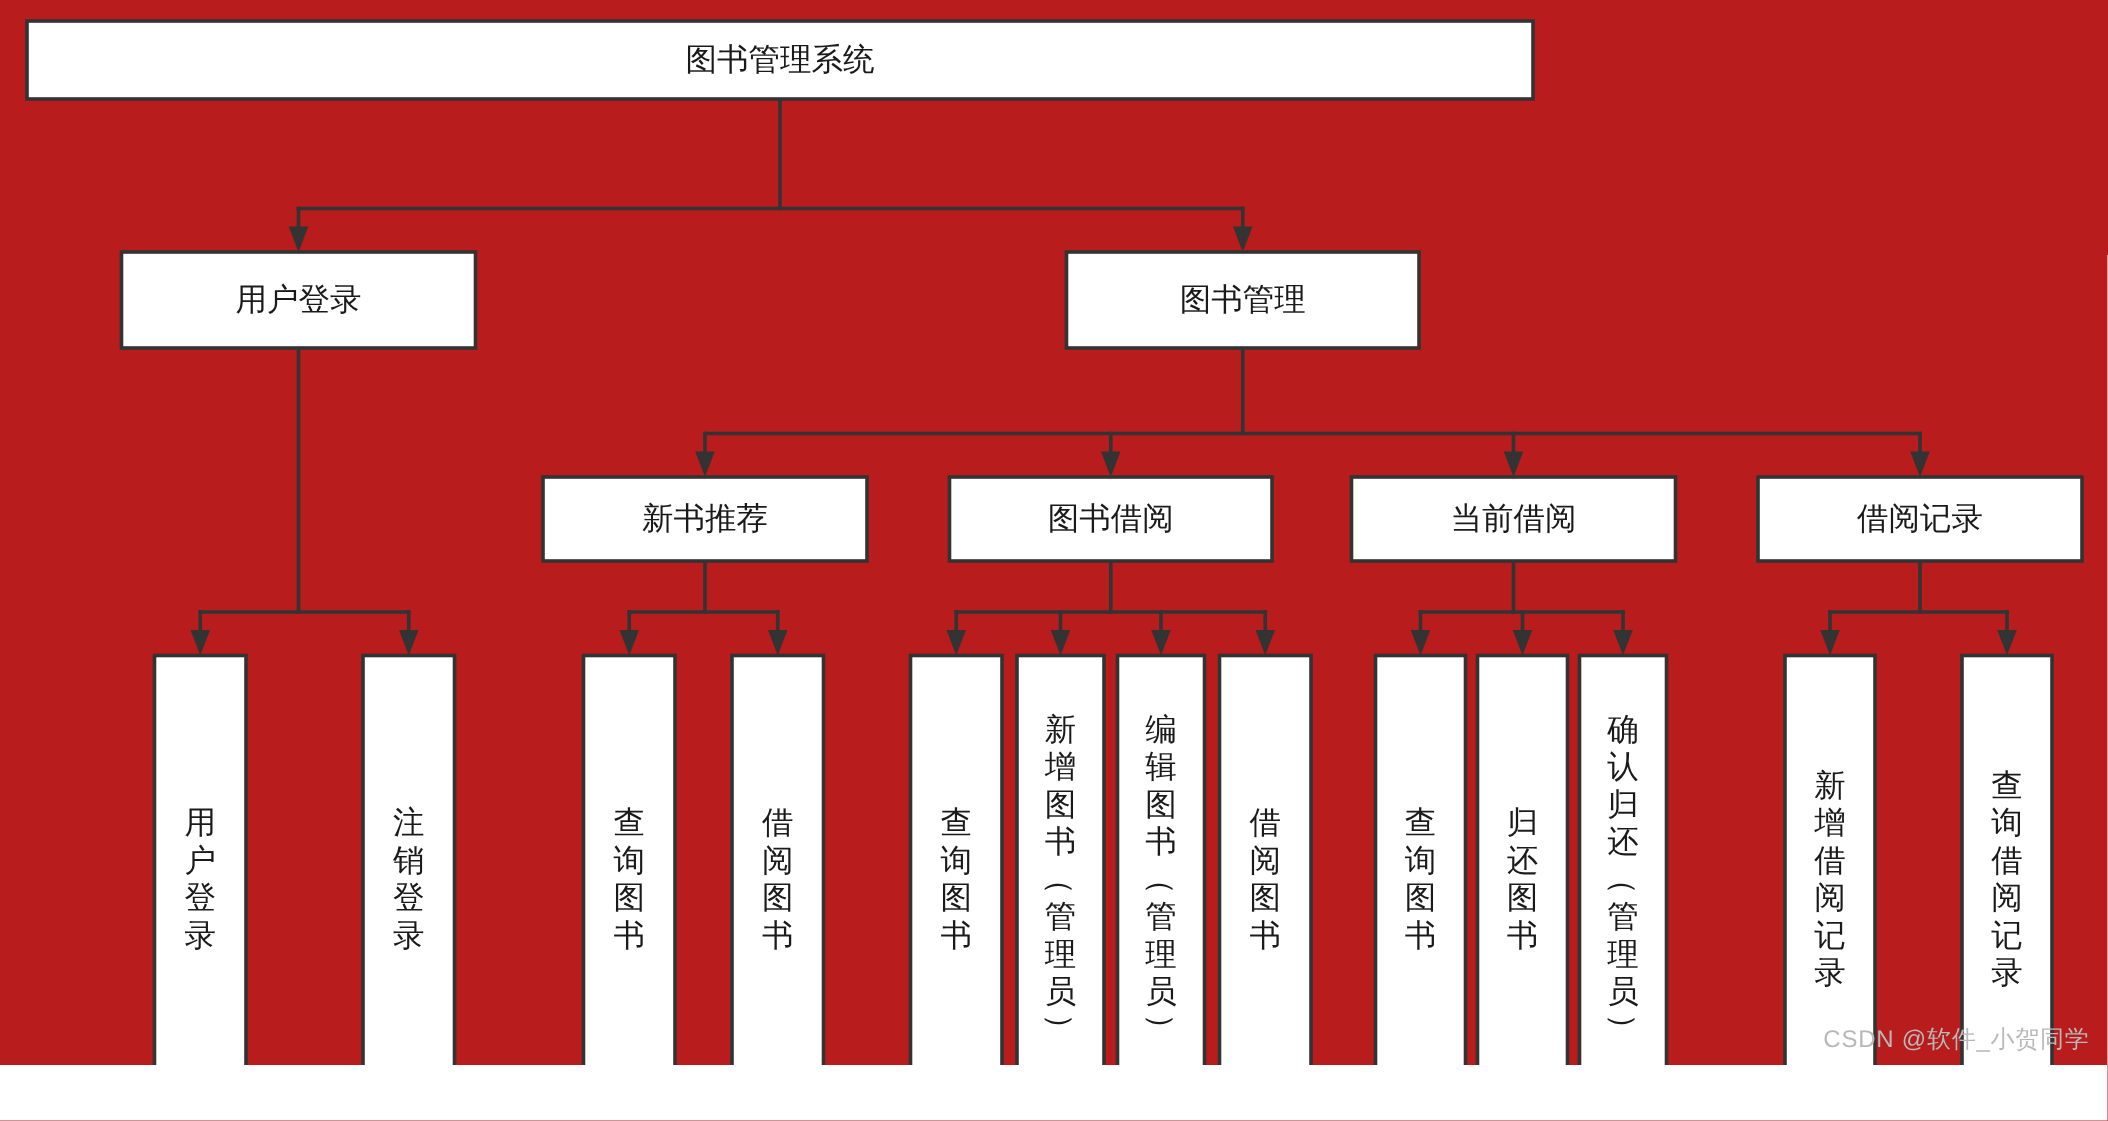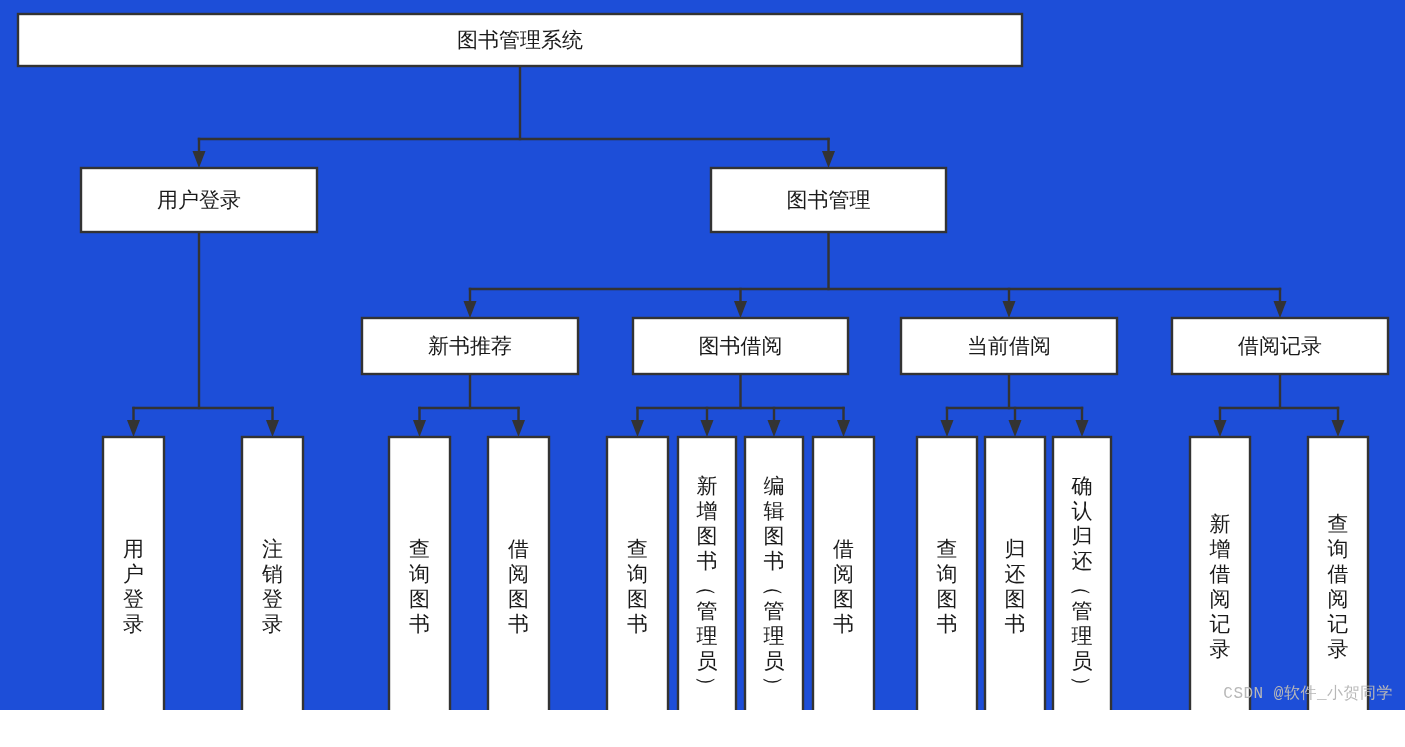--- a/index.html
+++ b/index.html
@@ -8,21 +8,21 @@
     padding: 0;
     background: #ffffff;
   }
   body {
     font-family: "DejaVu Sans", "Liberation Sans", sans-serif;
   }
   #diagram-root {
     position: relative;
     width: 1405px;
     height: 710px;
-    background: #1d4ed8;
+    background: #b91c1c;
     overflow: hidden;
   }
   svg#tree-svg {
     position: absolute;
     left: 0;
     top: 0;
     width: 1405px;
     height: 747px;
   }
   .node-box {
@@ -51,21 +51,21 @@
     font-family: "DejaVu Sans", "Liberation Sans", sans-serif;
     font-size: 21px;
     fill: #1a1a1a;
     text-anchor: middle;
     white-space: pre;
   }
   .watermark-text {
     position: absolute;
     right: 12px;
     bottom: 6px;
-    font-family: Liberation Mono, monospace;
+    font-family: Liberation Sans, sans-serif;
     font-size: 16px;
     color: #b8b8b8;
     letter-spacing: 0.5px;
     user-select: none;
     pointer-events: none;
   }
 </style>
 </head>
 <body>
 

